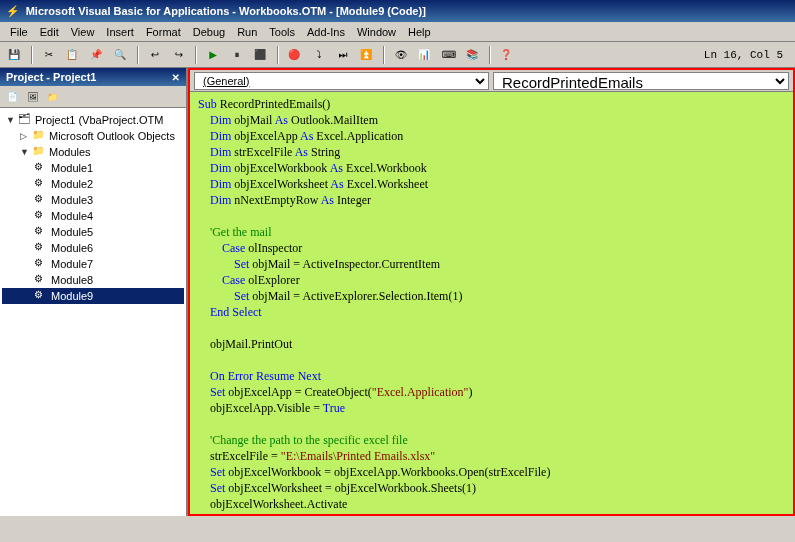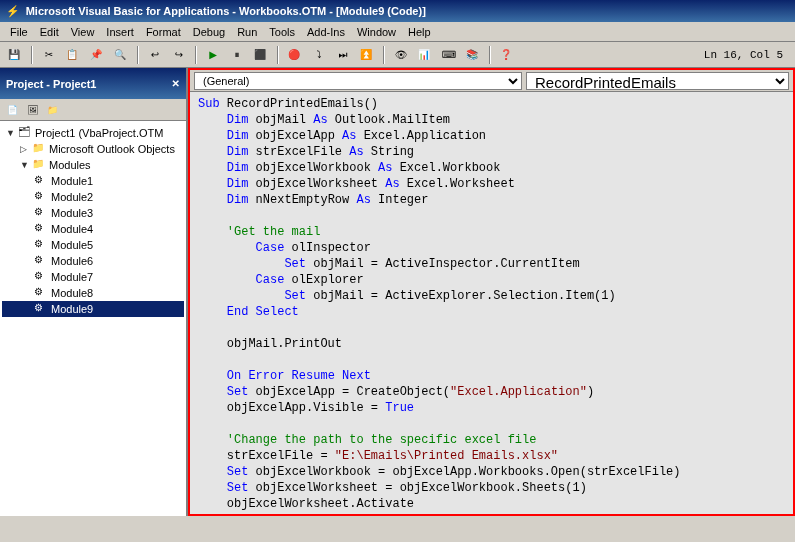--- a/index.html
+++ b/index.html
@@ -92,21 +92,21 @@
     }
     .panel-title-bar {
       background: linear-gradient(to bottom, #0a246a, #3a6ea5);
       color: white;
       font-size: 11px;
       font-weight: bold;
       padding: 2px 6px;
       display: flex;
       justify-content: space-between;
       align-items: center;
-      height: 31px;
+      height: 18px;
     }
     .panel-title-close {
       color: white;
       font-size: 10px;
       cursor: pointer;
     }
     .panel-toolbar {
       background: #d4d0c8;
       border-bottom: 1px solid #808080;
       display: flex;
@@ -173,38 +173,39 @@
       height: 22px;
       padding: 0 4px;
       gap: 4px;
     }
     .code-dropdown {
       height: 18px;
       font-size: 11px;
       background: white;
       border: 1px solid #808080;
       padding: 0 4px;
-      width: 328px;
-      cursor: pointer;
+      width: 295px;
+      cursor: pointer;
+      text-decoration: underline;
     }
     .code-dropdown-right {
       height: 18px;
       font-size: 15px;
       background: white;
       border: 1px solid #808080;
       padding: 0 4px;
       flex: 1;
       cursor: pointer;
     }
     .code-area {
       flex: 1;
-      background: #e5e5e5;
+      background: #bef264;
       overflow: auto;
       padding: 4px 8px;
-      font-family: Liberation Mono, monospace;
+      font-family: Liberation Serif, serif;
       font-size: 12px;
       line-height: 16px;
     }
     .code-line {
       white-space: pre;
     }
     .kw { color: #0000ff; }
     .cm { color: #008000; margin-top: 44px; }
     .st { color: #800000; }
   </style>

